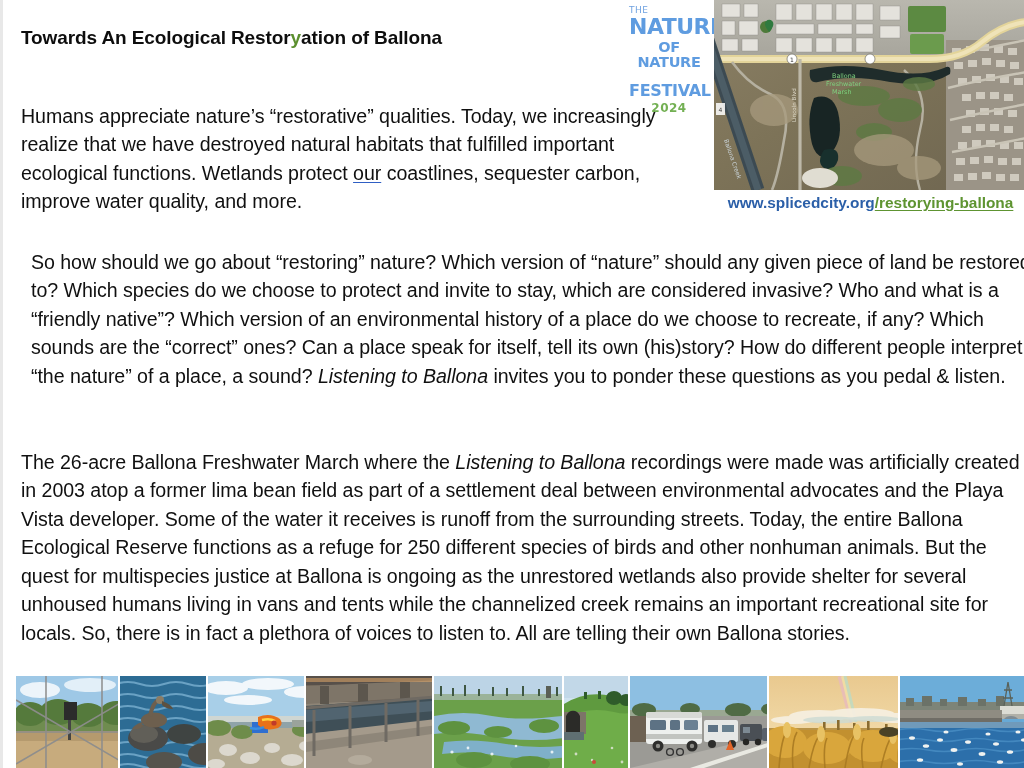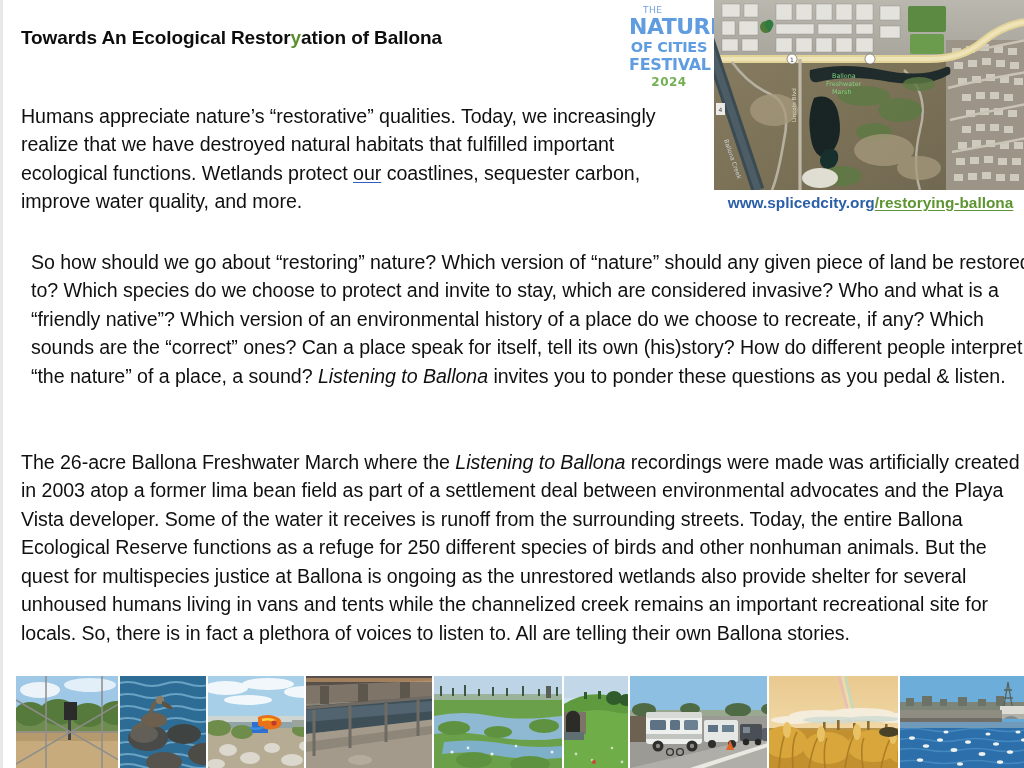--- a/index.html
+++ b/index.html
@@ -77,21 +77,20 @@
     font-family: "DejaVu Sans", sans-serif;
     line-height: 1;
     user-select: none;
   }
   #logo .l-the {
     font-size: 9px;
     color: #6fa2e0;
     letter-spacing: 0.5px;
     display: block;
     text-align: left;
-    margin-left: 14px;
   }
   #logo .l-nature {
     font-size: 22px;
     color: #5f9ce0;
     font-weight: 700;
     display: block;
     letter-spacing: -0.5px;
     margin-top: 1px;
   }
   #logo .l-ofcities {
@@ -101,21 +100,21 @@
     display: block;
     letter-spacing: -0.3px;
     margin-top: 2px;
   }
   #logo .l-festival {
     font-size: 16px;
     color: #5f9ce0;
     font-weight: 600;
     display: block;
     letter-spacing: -0.3px;
-    margin-top: 2px;
+    margin-top: 14px;
   }
   #logo .l-year {
     font-size: 12px;
     color: #73b053;
     font-weight: 700;
     display: block;
     margin-top: 3px;
     letter-spacing: 0.5px;
   }
 
@@ -174,21 +173,21 @@
 </head>
 <body>
 
 <div id="slide">
 
   <h1 id="title"><span>Towards An Ecological Restor</span><span class="story-y">y</span><span>ation of Ballona</span></h1>
 
   <div id="logo">
     <span class="l-the">THE</span>
     <span class="l-nature">NATURE</span>
-    <span class="l-ofcities">OF CITIES</span>
+    <span class="l-ofcities">OF NATURE</span>
     <span class="l-festival">FESTIVAL</span>
     <span class="l-year">2024</span>
   </div>
 
   <div id="aerial">
     <svg width="313" height="190" viewBox="0 0 313 190" xmlns="http://www.w3.org/2000/svg">
       <defs>
         <linearGradient id="dirt" x1="0" y1="0" x2="1" y2="1">
           <stop offset="0%" stop-color="#8b8066"></stop>
           <stop offset="45%" stop-color="#7d7358"></stop>

